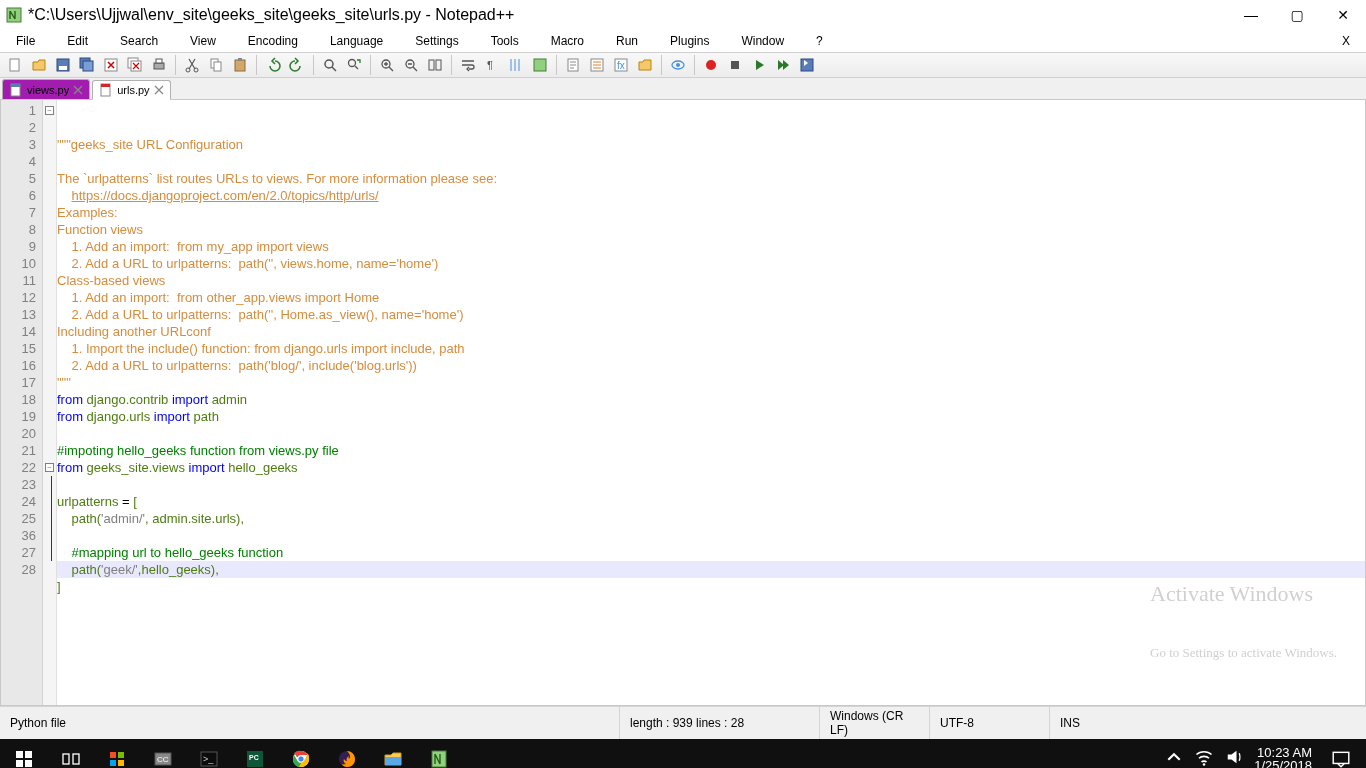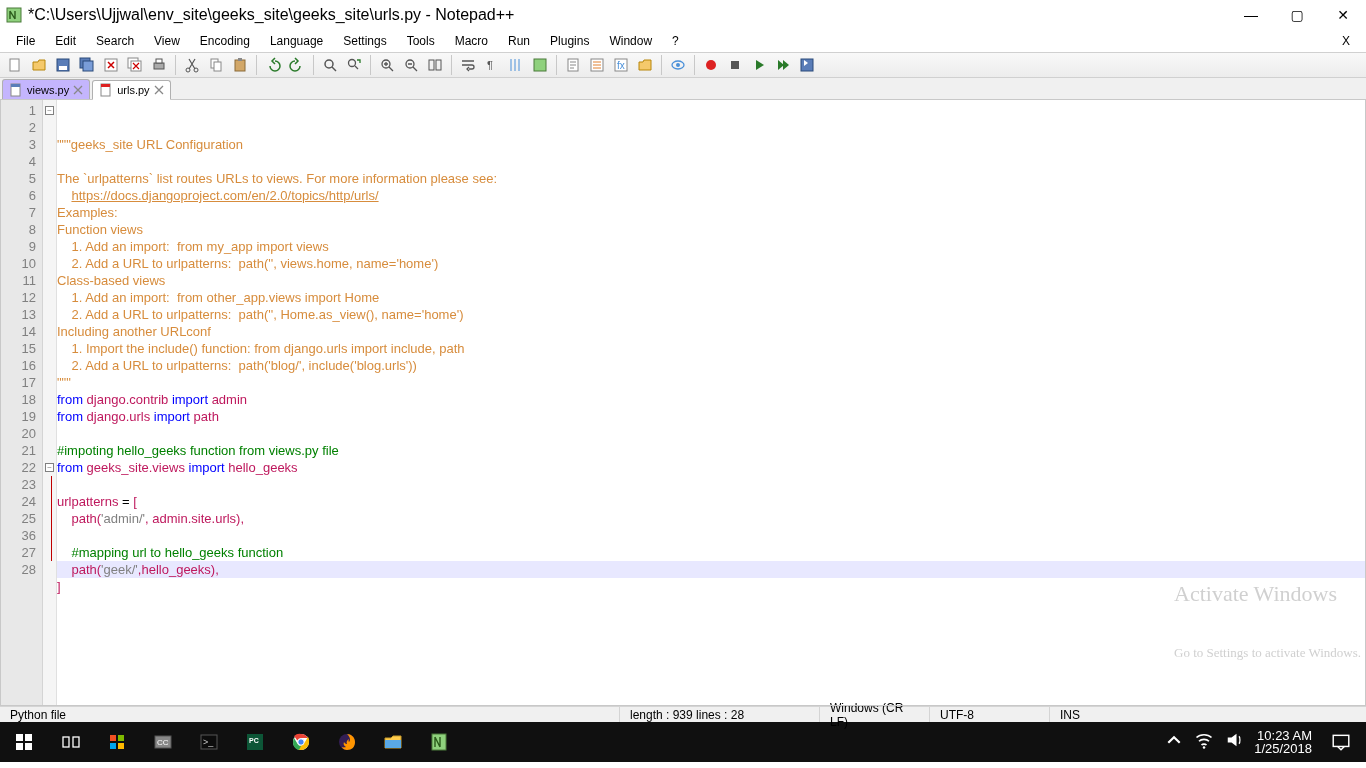--- a/index.html
+++ b/index.html
@@ -4,58 +4,58 @@
 <style>
   * { margin: 0; padding: 0; box-sizing: border-box; font-family: "Segoe UI", Tahoma, sans-serif; }
   html, body { width: 1366px; height: 768px; overflow: hidden; background: #fff; }
   
   .titlebar { height: 30px; background: #fff; display: flex; align-items: center; padding-left: 6px; }
   .titlebar .appicon { width: 16px; height: 16px; margin-right: 6px; display:inline-block;}
   .titlebar .title { font-size: 16px; color: #000; flex: 0 0 auto; }
   .titlebar .spacer { flex: 1 1 auto; }
   .titlebar .winbtn { width: 46px; height: 30px; display: flex; align-items: center; justify-content: center; font-size: 14px; color:#000;}
   
-  .menubar { height: 22px; background: #fff; display: flex; align-items: center; padding-left: 6px; gap: 0; border-bottom:0;}
+  .menubar { height: 22px; background: #fff; display: flex; align-items: center; padding-left: 6px; gap: 12px; border-bottom:0;}
   .menubar .menuitem { font-size: 12px; padding: 3px 10px; color:#000;}
   .menubar .close-x{ margin-left:auto; width:40px; text-align:center; padding:3px 0; font-size:12px;}
   
   .toolbar { height: 26px; background: linear-gradient(#f8f8f8,#ececec); border-top:1px solid #d0d0d0; border-bottom:1px solid #d0d0d0; display:flex; align-items:center; padding-left:4px; gap:2px;}
   .tbtn{ width:22px; height:22px; display:flex; align-items:center; justify-content:center; border:1px solid transparent; border-radius:2px;}
   .tsep{ width:1px; height:20px; background:#c8c8c8; margin:0 3px;}
   .tbtn svg{ width:16px; height:16px;}
   
   .tabbar{ height:22px; background:#f0f0f0; border-bottom:1px solid #c8c8c8; display:flex; align-items:flex-end; padding-left:2px;}
-  .tab{ height:20px; display:flex; align-items:center; padding:0 6px; font-size:11px; gap:4px; border:1px solid #b0b0b0; background:#c4b5fd; border-bottom:none; margin-right:2px; border-radius:3px 3px 0 0;}
+  .tab{ height:20px; display:flex; align-items:center; padding:0 6px; font-size:11px; gap:4px; border:1px solid #b0b0b0; background:#a21caf; border-bottom:none; margin-right:2px; border-radius:3px 3px 0 0;}
   .tab.active{ background:#fff; border-bottom:1px solid #fff; position:relative; top:1px; z-index:2;}
   .tab .xicon{ width:10px; height:10px; }
   .fileicon{width:14px;height:14px;display:inline-block;}
   
   .editor{ position:relative; height: calc(768px - 30px - 22px - 26px - 22px - 22px - 40px); border:1px solid #c8c8c8; border-top:none; display:flex; font-family:"Consolas","Courier New",monospace; font-size:13px; line-height:17px;}
   .gutter{ width:42px; background:#e8e8e8; color:#808080; text-align:right; padding:2px 6px 2px 0; user-select:none; border-right:1px solid #d4d4d4;}
   .gutter .ln{ height:17px;}
   .foldcol{ width:14px; background:#f5f5f5; border-right:1px solid #e0e0e0; padding-top:2px;}
   .foldcol .fm{ height:17px; display:flex; align-items:center; justify-content:center; font-size:9px; color:#808080;}
   .foldcol .fm .box{ width:9px; height:9px; border:1px solid #808080; display:flex; align-items:center; justify-content:center; font-size:8px; line-height:7px; background:#fff;}
   .foldcol .vline{ width:1px; background:#c00000; height:17px; margin-left:4px;}
   .code{ flex:1; padding:2px 0 2px 0; white-space:pre; overflow:hidden; position:relative;}
   .code .row{ height:17px; padding-left:0;}
   .code .row.hl{ background:#e8e8ff;}
   .c-doc{ color:#d78c3c;}
   .c-link{ color:#d78c3c; text-decoration:underline;}
   .c-kw{ color:#0000ff;}
-  .c-def{ color:#be185d;}
+  .c-def{ color:#4d7c0f;}
   .c-str{ color:#808080;}
   .c-comment{ color:#008000;}
   .c-op{ color:#000;}
   
-  .watermark{ position:absolute; right:4px; bottom:10px; text-align:left; pointer-events:none;}
+  .watermark{ position:absolute; right:28px; bottom:10px; text-align:left; pointer-events:none;}
   .watermark .t1{ font-family:"Segoe UI"; font-size:22px; color:#d0d0d0; font-weight:400;}
   .watermark .t2{ font-family:"Segoe UI"; font-size:13px; color:#d0d0d0;margin-top:8px;}
   
-  .statusbar{ height:16px; background:#f0f0f0; border-top:1px solid #d4d4d4; display:flex; align-items:center; font-size:12px; color:#000;}
+  .statusbar{ height:33px; background:#f0f0f0; border-top:1px solid #d4d4d4; display:flex; align-items:center; font-size:12px; color:#000;}
   .statusbar .cell{ padding:0 10px; border-right:1px solid #d4d4d4; height:100%; display:flex; align-items:center;}
   .statusbar .grow{ flex:1;}
   
   .taskbar{ height:40px; background:#101010; display:flex; align-items:center; color:#fff;}
   .taskbar .start{ width:48px; height:40px; display:flex; align-items:center; justify-content:center;}
   .taskbar .search{ height:40px; width:320px; background:#2b2b2b; display:flex; align-items:center; padding:0 10px; color:#aaa; gap:10px;}
   .taskbar .search .circ{ width:18px; height:18px; border:2px solid #fff; border-radius:50%;}
   .taskbar .tbicons{ display:flex; align-items:center; height:40px;}
   .taskbar .tbicon{ width:46px; height:48px; display:flex; align-items:center; justify-content:center;}
   .taskbar .tray{ margin-left:auto; display:flex; align-items:center; gap:10px; padding-right:6px;}

